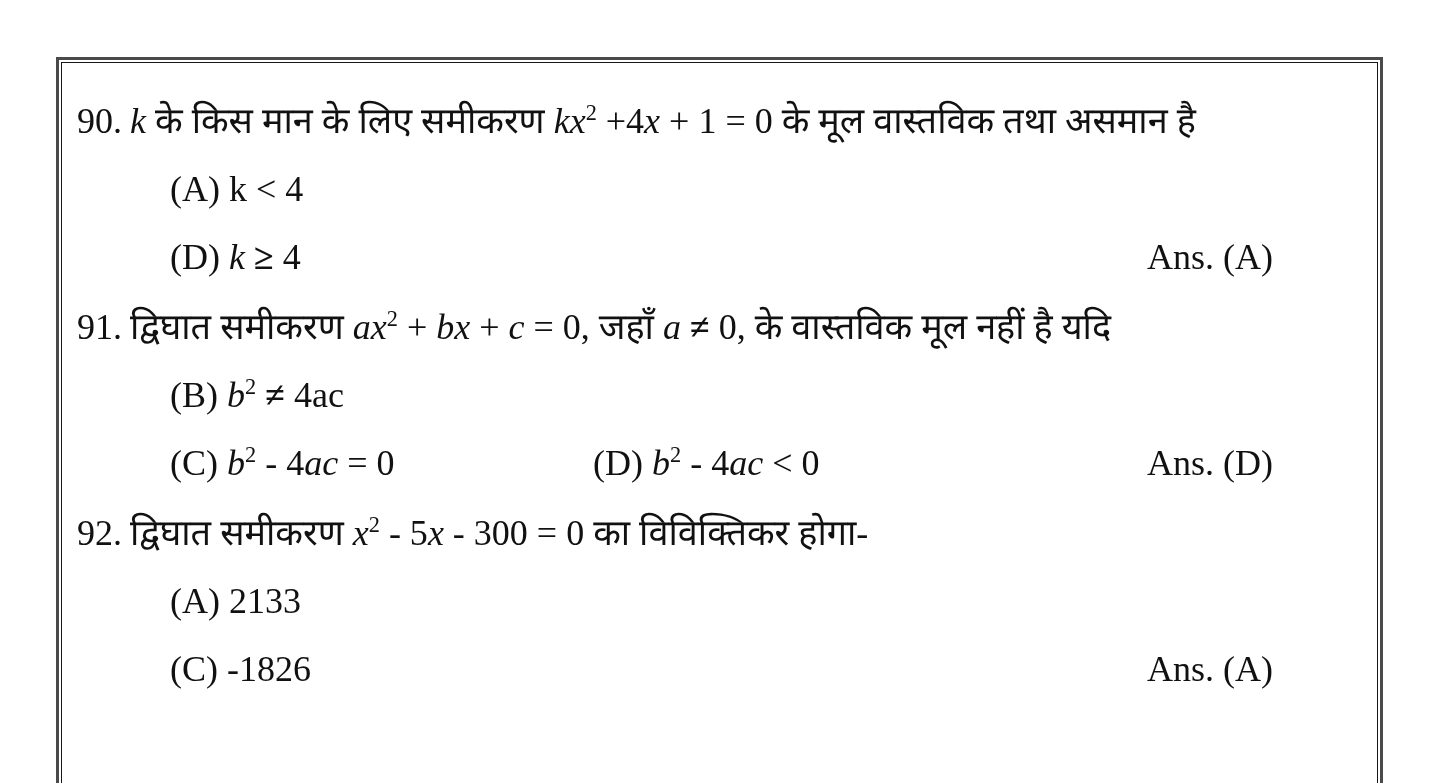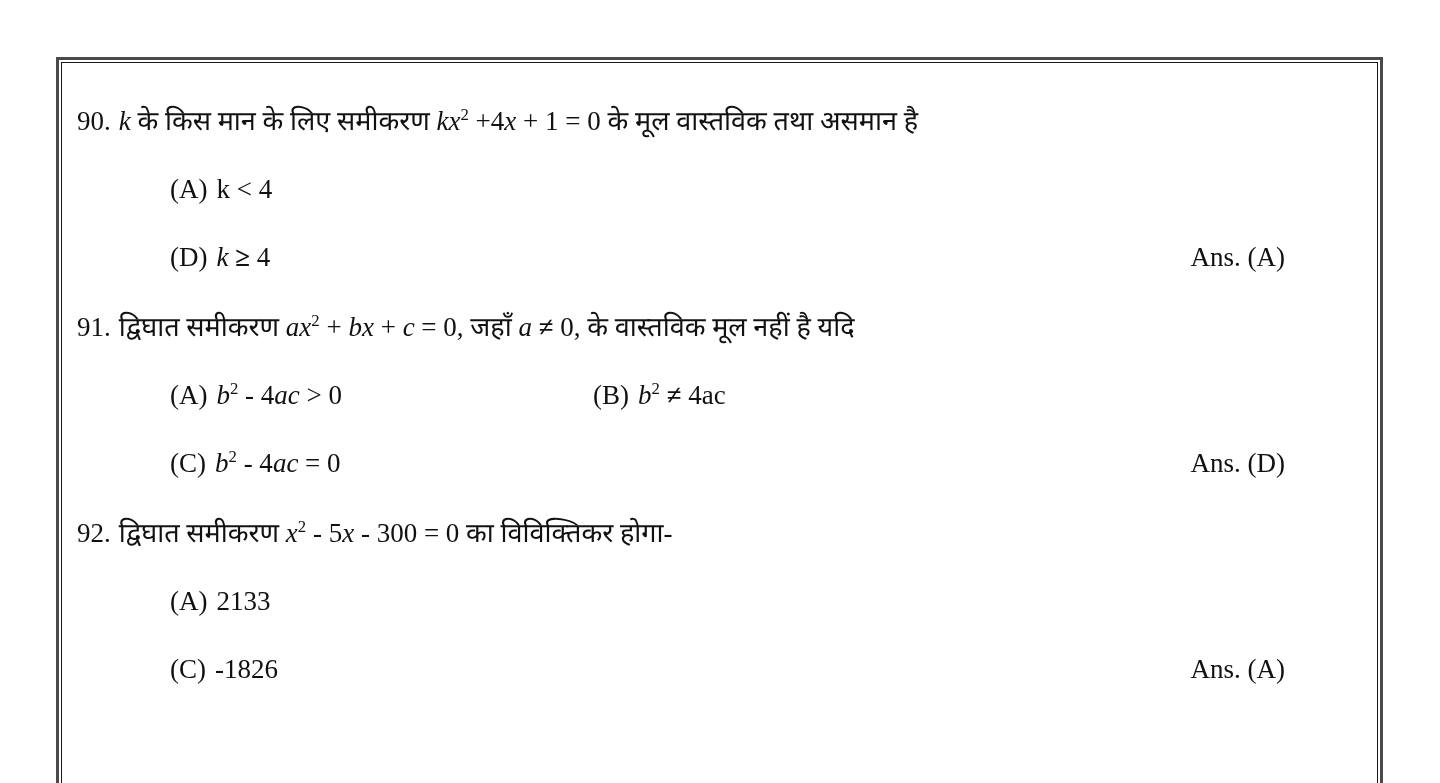--- a/index.html
+++ b/index.html
@@ -27,39 +27,39 @@
     right: 2px;
     bottom: -10px;
     border: 1px solid #161616;
   }
   .content {
     position: relative;
     padding: 40px 0 0 15px;
   }
   .line {
     position: relative;
-    font-size: 27px;
+    font-size: 36px;
     line-height: 36px;
     margin-top: 34px;
     white-space: nowrap;
   }
   .question .line:first-child { }
   .content .question:first-child .line:first-child { margin-top: 0; }
   .stem .qnum { margin-right: 8px; }
   .optrow {
     display: grid;
     grid-template-columns: 423px 1fr;
     padding-left: 93px;
     margin-top: 32px;
   }
   .opt { white-space: nowrap; }
   .optlabel { margin-right: 9px; }
   .ans {
     position: absolute;
-    right: 92px;
+    right: 104px;
     top: 0;
   }
   .it { font-style: italic; }
   .bd { font-weight: 700; }
   sup {
     font-size: 62%;
     line-height: 0;
     vertical-align: super;
   }
 </style>
@@ -85,29 +85,29 @@
       <span class="ans">Ans. (A)</span>
     </div>
   </div>
 
   <div class="question">
     <div class="line stem">
       <span class="qnum">91.</span><span class="segs"><span>द्विघात समीकरण </span><span class="it">ax</span><sup>2</sup><span> + </span><span class="it">bx</span><span> + </span><span class="it">c</span><span> = 0, जहाँ </span><span class="it">a</span><span> </span><span class="bd">≠</span><span> 0, के वास्तविक मूल नहीं है यदि</span></span>
     </div>
     <div class="line optrow">
       <div class="opt">
-        <span class="optlabel">(A)</span><span class="optsegs"><span class="it">b</span><sup>2</sup><span> - 4</span><span class="it">ac</span><span> &gt; 0</span></span>
-      </div>
-      <div class="opt">
         <span class="optlabel">(B)</span><span class="optsegs"><span class="it">b</span><sup>2</sup><span> </span><span class="bd">≠</span><span> 4ac</span></span>
       </div>
     </div>
     <div class="line optrow">
       <div class="opt">
         <span class="optlabel">(C)</span><span class="optsegs"><span class="it">b</span><sup>2</sup><span> - 4</span><span class="it">ac</span><span> = 0</span></span>
+      </div>
+      <div class="opt">
+        <span class="optlabel">(D)</span><span class="optsegs"><span class="it">b</span><sup>2</sup><span> - 4</span><span class="it">ac</span><span> &lt; 0</span></span>
       </div>
       <span class="ans">Ans. (D)</span>
     </div>
   </div>
 
   <div class="question">
     <div class="line stem">
       <span class="qnum">92.</span><span class="segs"><span>द्विघात समीकरण </span><span class="it">x</span><sup>2</sup><span> - 5</span><span class="it">x</span><span> - 300 = 0 का विविक्तिकर होगा-</span></span>
     </div>
     <div class="line optrow">

